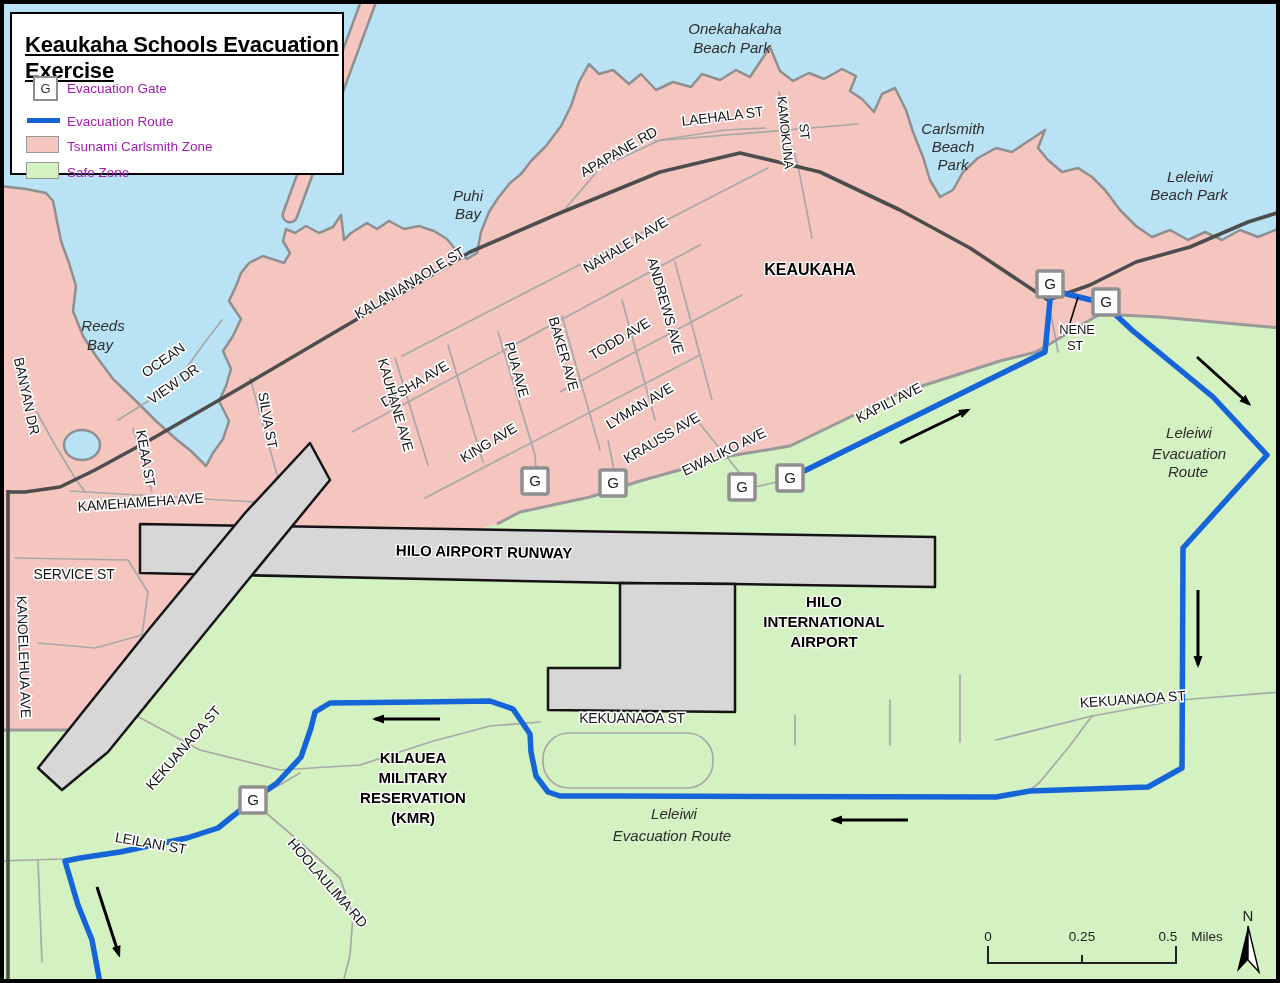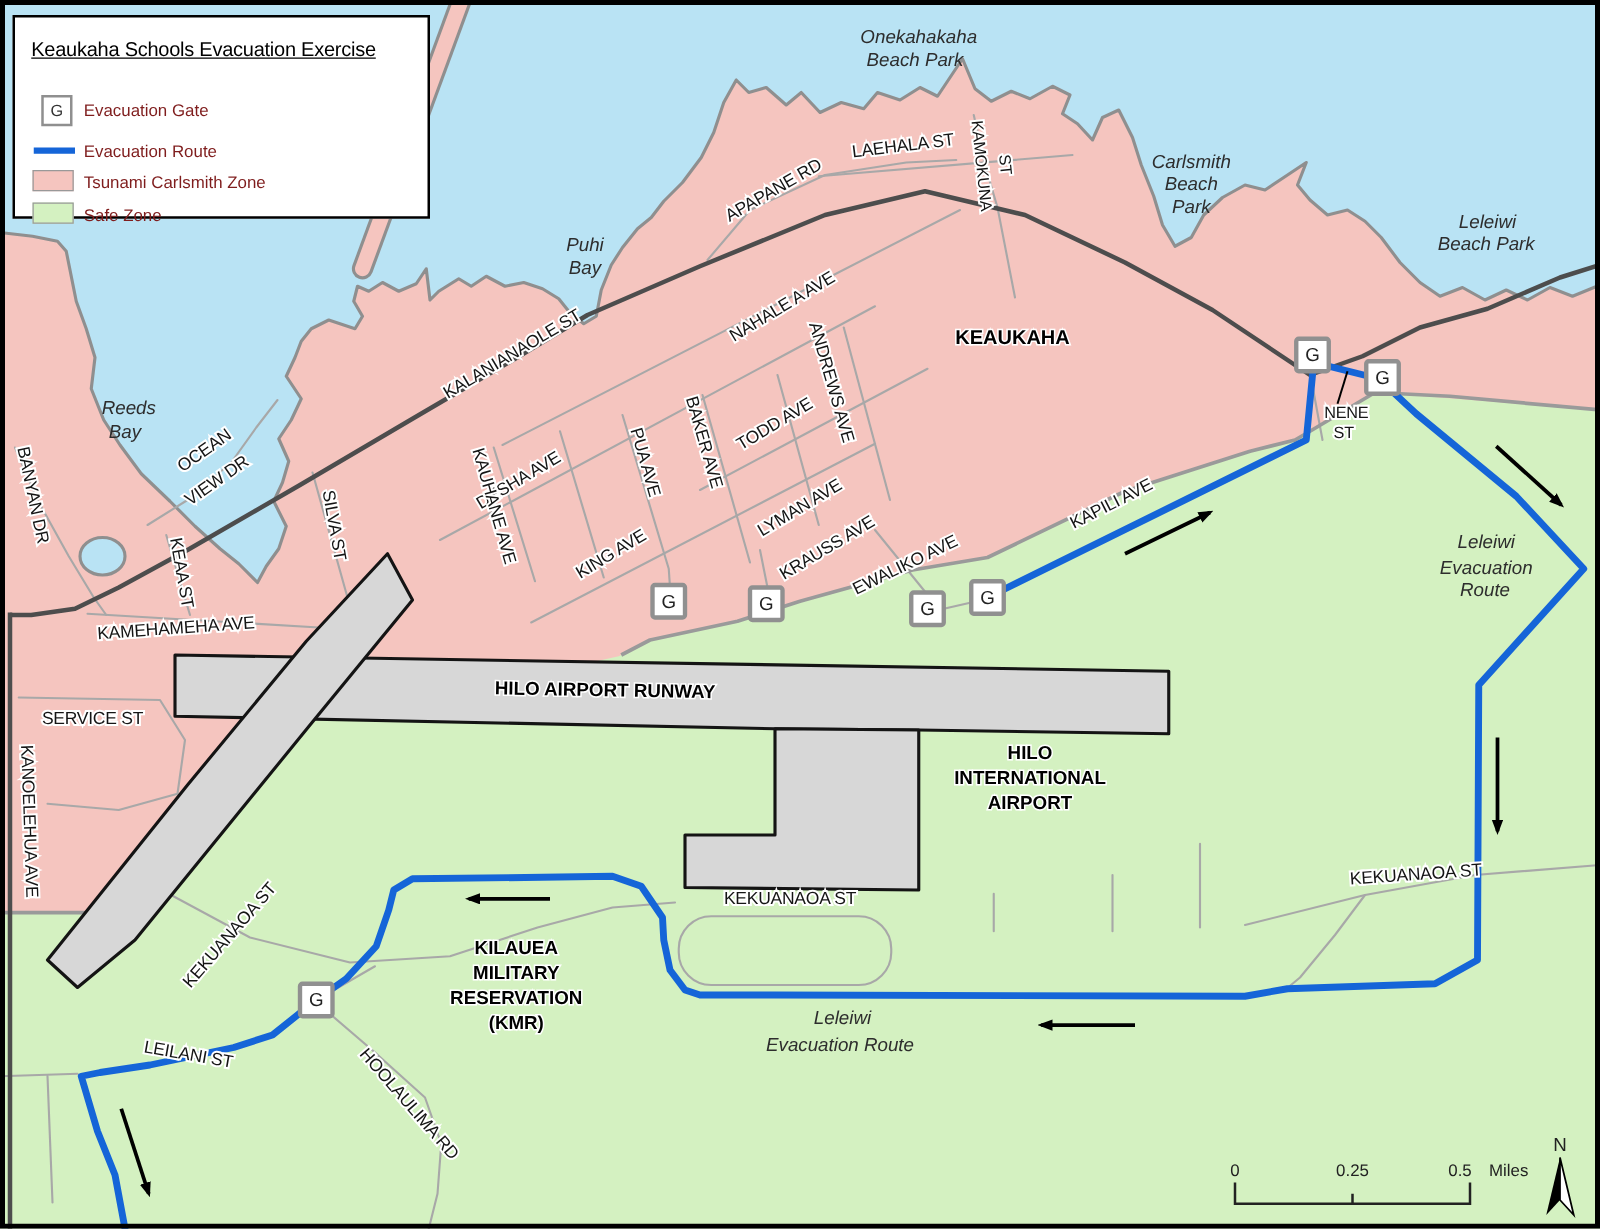--- a/index.html
+++ b/index.html
@@ -19,24 +19,24 @@
   .arrow{stroke:#000;stroke-width:3;}
   .st{font-size:14px;fill:#151515;stroke:#fff;stroke-width:3.2px;paint-order:stroke;letter-spacing:-0.2px;}
   .pl{font-size:15px;fill:#000;font-weight:bold;stroke:#fff;stroke-width:2.4px;paint-order:stroke;}
   .wt{font-size:15px;fill:#2d2d2d;font-style:italic;}
   .gt{font-size:15px;fill:#222;}
   .sb{font-size:13.5px;fill:#222;}
   text{text-anchor:middle;}
   
   .legend{position:absolute;left:10px;top:12px;width:334px;height:163px;background:#fff;
     border:2.5px solid #000;box-sizing:border-box;z-index:5;}
-  .legend-title{position:absolute;left:13px;top:18px;font-size:16px;color:#000;
-    text-decoration:underline;letter-spacing:-0.2px;}
+  .legend-title{position:absolute;left:13px;top:18px;font-size:22px;color:#000;
+    text-decoration:underline;letter-spacing:-0.2px;font-weight:bold;}
   .lrow{position:absolute;left:0;height:24px;}
-  .lrow .lbl{position:absolute;left:55px;top:50%;transform:translateY(-50%);font-size:13.5px;color:#7f1d1d;white-space:nowrap;}
+  .lrow .lbl{position:absolute;left:55px;top:50%;transform:translateY(-50%);font-size:13.5px;color:#a21caf;white-space:nowrap;}
   .sw-gate{position:absolute;left:21px;top:0;width:21px;height:21px;border:2.5px solid #8f8f8f;
     background:#fff;color:#333;font-size:13px;text-align:center;line-height:21px;}
   .sw-line{position:absolute;left:15px;top:9px;width:33px;height:5px;background:var(--route);}
   .sw-box{position:absolute;left:14px;top:2px;width:33px;height:17px;border:1.5px solid #999;box-sizing:border-box;}
   .sw-pink{background:var(--tsunami);}
   .sw-green{background:var(--safe);}
 </style>
 </head>
 <body>
 

